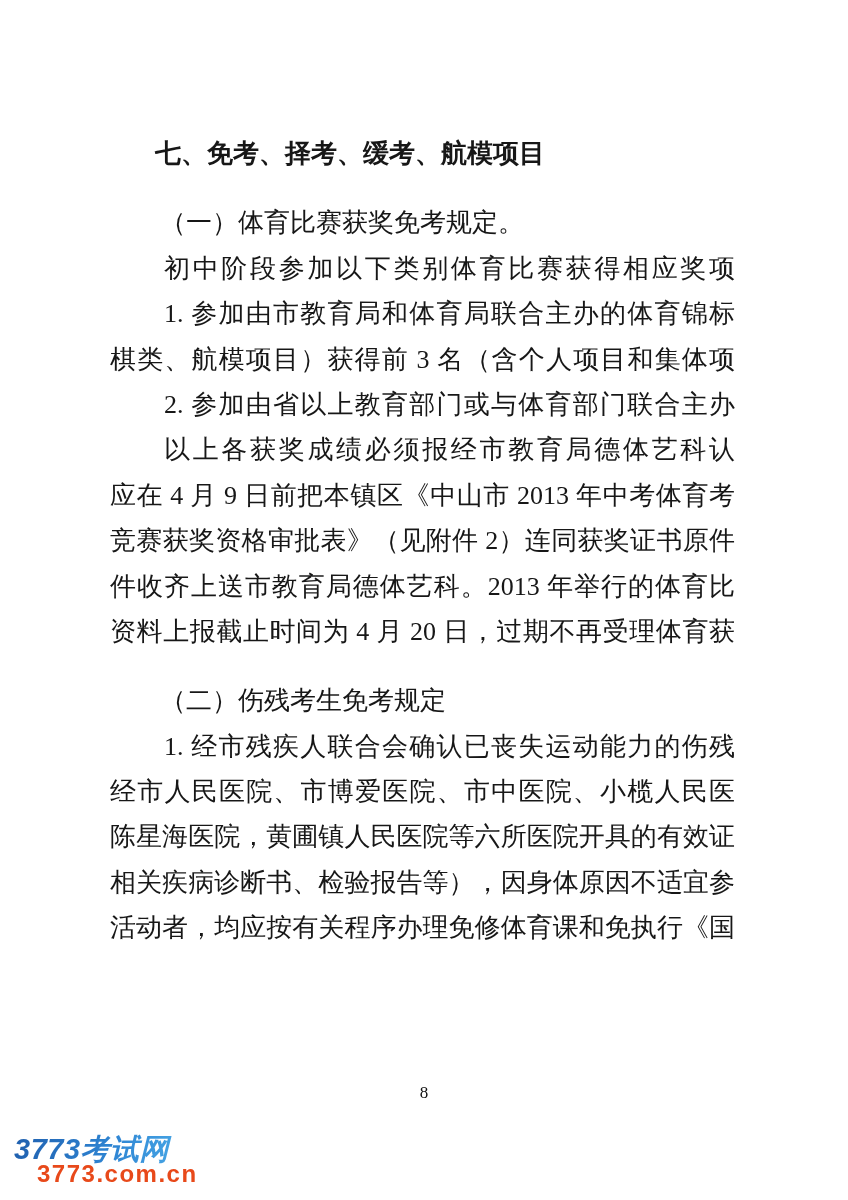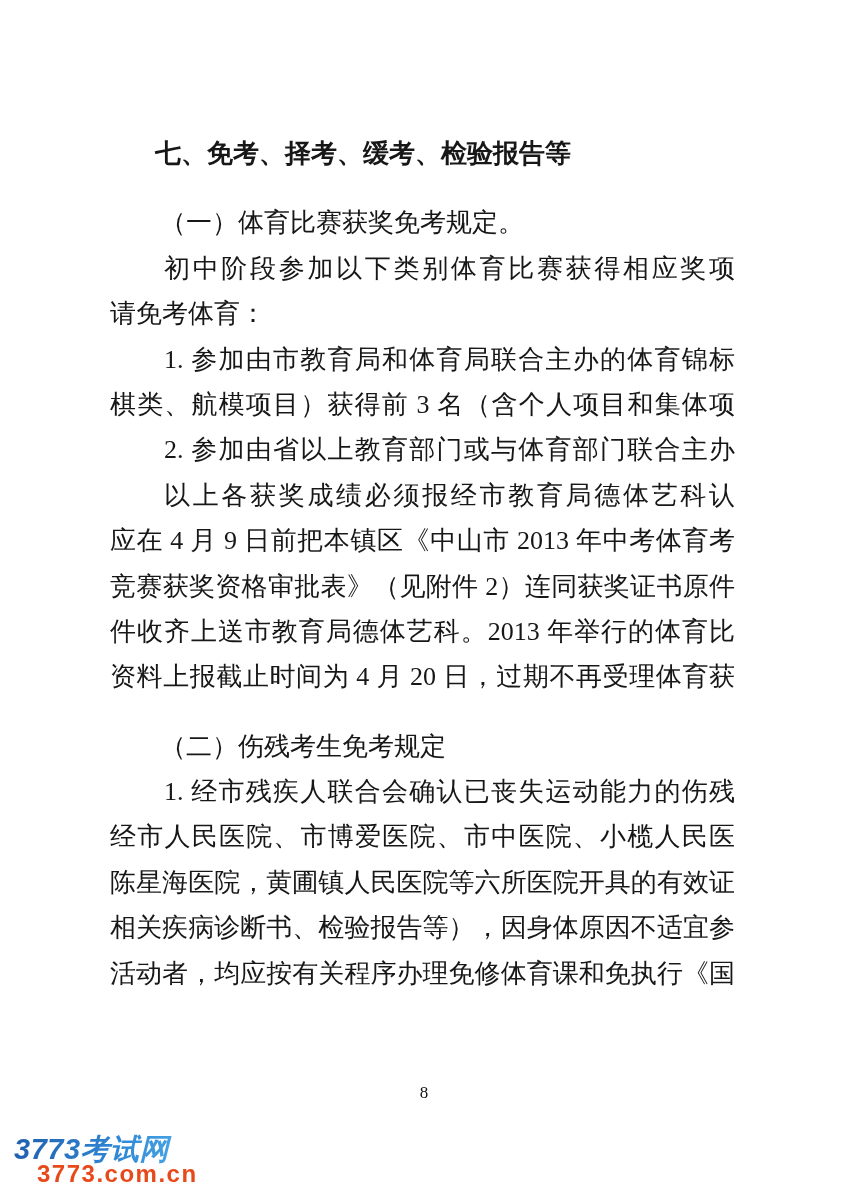--- a/index.html
+++ b/index.html
@@ -76,24 +76,23 @@
     letter-spacing: 1.5px;
     color: #e8491a;
   }
 </style>
 </head>
 <body>
 
 <div class="page">
 
   <div class="textblock">
-    <div class="tline t-title">七、免考、择考、缓考、检验报告等</div>
+    <div class="tline t-title">七、免考、择考、缓考、航模项目</div>
     <div class="tline t-heading">（一）体育比赛获奖免考规定。</div>
     <div class="tline t-just t-first">初中阶段参加以下类别体育比赛获得相应奖项者，可以申</div>
-    <div class="tline">请免考体育：</div>
     <div class="tline t-just t-first">1. 参加由市教育局和体育局联合主办的体育锦标赛（不含</div>
     <div class="tline t-just">棋类、航模项目）获得前 3 名（含个人项目和集体项目）者；</div>
     <div class="tline t-just t-first">2. 参加由省以上教育部门或与体育部门联合主办的体育</div>
     <div class="tline t-just t-first">以上各获奖成绩必须报经市教育局德体艺科认定。各镇区</div>
     <div class="tline t-just">应在 4 月 9 日前把本镇区《中山市 2013 年中考体育考试体育</div>
     <div class="tline t-just">竞赛获奖资格审批表》（见附件 2）连同获奖证书原件及复印</div>
     <div class="tline t-just">件收齐上送市教育局德体艺科。2013 年举行的体育比赛获奖</div>
     <div class="tline t-just">资料上报截止时间为 4 月 20 日，过期不再受理体育获奖免考</div>
     <div class="tline t-heading">（二）伤残考生免考规定</div>
     <div class="tline t-just t-first">1. 经市残疾人联合会确认已丧失运动能力的伤残学生或</div>

